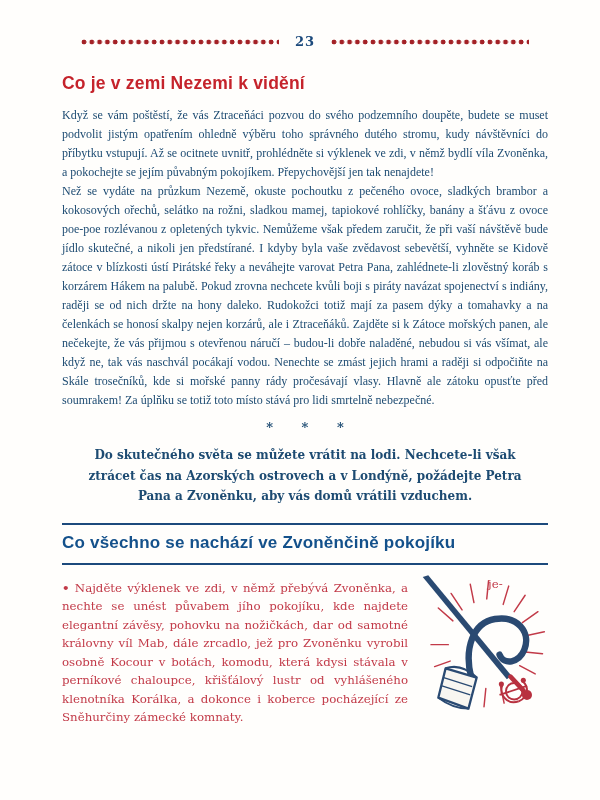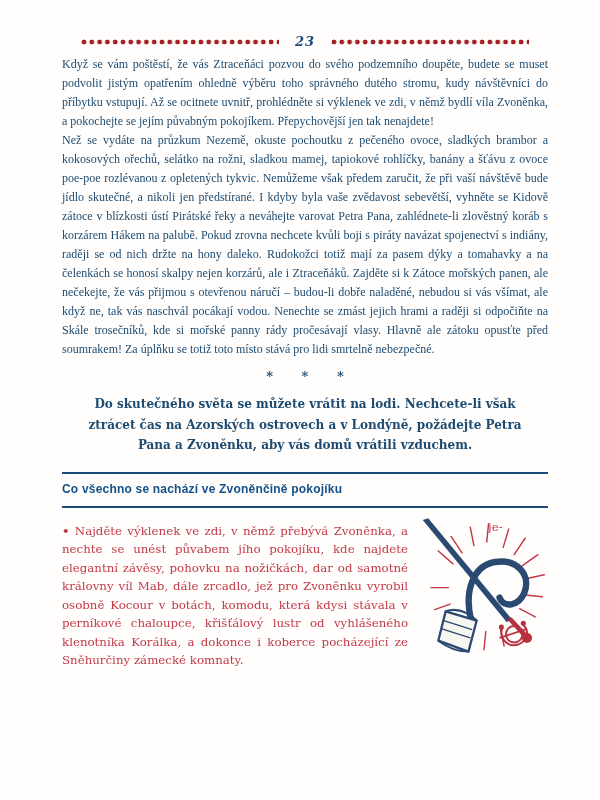--- a/index.html
+++ b/index.html
@@ -8,21 +8,21 @@
     width:600px; height:800px;
     box-sizing:border-box;
     padding:28px 52px 0 62px;
     background:#fffefc;
     overflow:hidden;
     font-family:"DejaVu Serif","Liberation Serif",serif;
   }
   
   .pagehead {
     display:flex; align-items:center; justify-content:center;
-    gap:16px; margin:6px 0 6px;font-style:italic;
+    gap:16px; margin:6px 0 24px;
   }
   .dots {
     flex:0 0 198px; height:6px; display:inline-block;
     background-image:radial-gradient(circle at 3px 3px,#a32126 2.1px,rgba(0,0,0,0) 2.7px);
     background-size:7.8px 6px; background-repeat:repeat-x;
   }
   .pagenum {
     font-family:"DejaVu Serif",serif; font-weight:bold;
     font-size:13px; color:#1c4a7c; letter-spacing:1px;
   }
@@ -41,21 +41,21 @@
     font-size:13px; letter-spacing:12px; margin:10px 0 10px 12px;
   }
   .callout {
     max-width:458px; margin:0 auto 16px; text-align:center;
     font-weight:bold; font-size:12px; line-height:20.5px;
     color:#1d4b72;
   }
   
   .h2-blue {
     font-family:"Liberation Sans","DejaVu Sans",sans-serif;
-    font-weight:bold; font-size:12px; color:#14518b;
+    font-weight:bold; font-size:17px; color:#14518b;
     border-top:2px solid #1c4a7c; border-bottom:2px solid #1c4a7c;
     padding:8px 0 10px; margin:0 0 14px; letter-spacing:0.2px;
   }
   .red-para {
     margin:0; font-size:11.8px; line-height:18.5px;
     color:#c23a48; text-align:justify;
   }
   .red-para .bullet { font-weight:bold; }
   .illus {
     float:right; width:128px; height:142px;
@@ -71,20 +71,21 @@
 <body>
 
 <div class="page">
 
   <header class="pagehead">
     <span class="dots"></span>
     <span class="pagenum">23</span>
     <span class="dots"></span>
   </header>
 
+  <h1 class="h1-red">Co je v zemi Nezemi k vidění</h1>
 
   <div class="bodytext">
     <p>Když se vám poštěstí, že vás Ztraceňáci pozvou do svého podzemního doupěte, budete se muset podvolit jistým opatřením ohledně výběru toho správného dutého stromu, kudy návštěvníci do příbytku vstupují. Až se ocitnete uvnitř, prohlédněte si výklenek ve zdi, v němž bydlí víla Zvoněnka, a pokochejte se jejím půvabným pokojíkem. Přepychovější jen tak nenajdete!</p>
     <p>Než se vydáte na průzkum Nezemě, okuste pochoutku z pečeného ovoce, sladkých brambor a kokosových ořechů, selátko na rožni, sladkou mamej, tapiokové rohlíčky, banány a šťávu z ovoce poe-poe rozlévanou z opletených tykvic. Nemůžeme však předem zaručit, že při vaší návštěvě bude jídlo skutečné, a nikoli jen předstírané. I kdyby byla vaše zvědavost sebevětší, vyhněte se Kidově zátoce v blízkosti ústí Pirátské řeky a neváhejte varovat Petra Pana, zahlédnete-li zlověstný koráb s korzárem Hákem na palubě. Pokud zrovna nechcete kvůli boji s piráty navázat spojenectví s indiány, raději se od nich držte na hony daleko. Rudokožci totiž mají za pasem dýky a tomahavky a na čelenkách se honosí skalpy nejen korzárů, ale i Ztraceňáků. Zajděte si k Zátoce mořských panen, ale nečekejte, že vás přijmou s otevřenou náručí – budou-li dobře naladěné, nebudou si vás všímat, ale když ne, tak vás naschvál pocákají vodou. Nenechte se zmást jejich hrami a raději si odpočiňte na Skále trosečníků, kde si mořské panny rády pročesávají vlasy. Hlavně ale zátoku opusťte před soumrakem! Za úplňku se totiž toto místo stává pro lidi smrtelně nebezpečné.</p>
   </div>
 
   <div class="stars">* * *</div>
 
   <p class="callout">Do skutečného světa se můžete vrátit na lodi. Nechcete-li však ztrácet čas na Azorských ostrovech a v Londýně, požádejte Petra Pana a Zvoněnku, aby vás domů vrátili vzduchem.</p>
 

